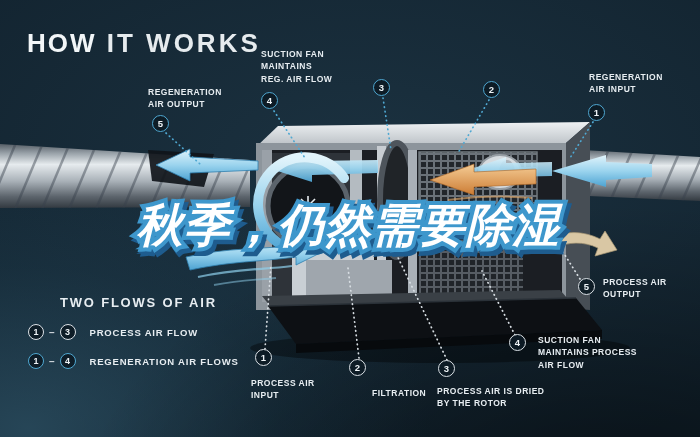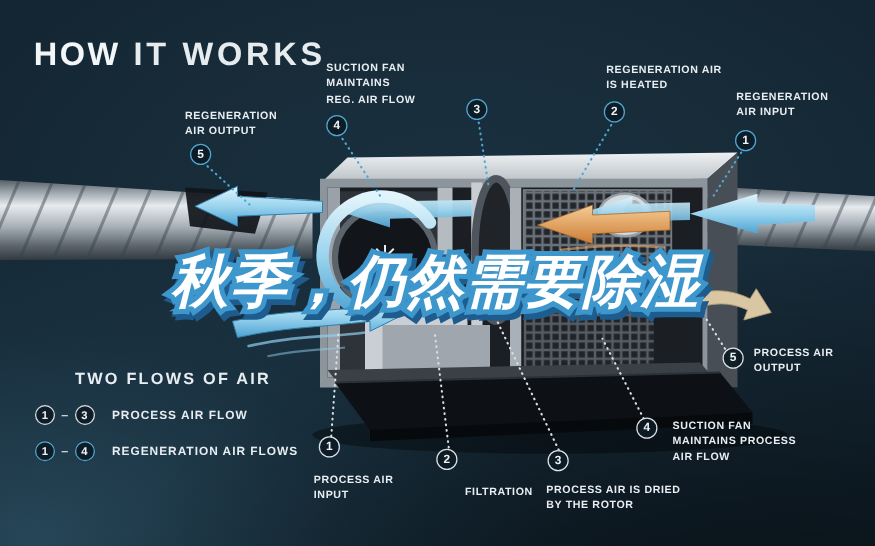--- a/index.html
+++ b/index.html
@@ -204,22 +204,20 @@
 AIR OUTPUT</div>
   <div class="badge cyan" style="left:152px;top:115px;">5</div>
 
   <div class="lbl" style="left:261px;top:48px;">SUCTION FAN
 MAINTAINS
 REG. AIR FLOW</div>
   <div class="badge cyan" style="left:261px;top:92px;">4</div>
 
   <div class="badge cyan" style="left:373px;top:79px;">3</div>
 
-  <div class="lbl" style="left:485px;top:49px;">REGENERATION AIR
-IS HEATED</div>
   <div class="badge cyan" style="left:483px;top:81px;">2</div>
 
   <div class="lbl" style="left:589px;top:71px;">REGENERATION
 AIR INPUT</div>
   <div class="badge cyan" style="left:588px;top:104px;">1</div>
 
   <div class="badge white" style="left:255px;top:349px;">1</div>
   <div class="lbl" style="left:251px;top:377px;">PROCESS AIR
 INPUT</div>
 

